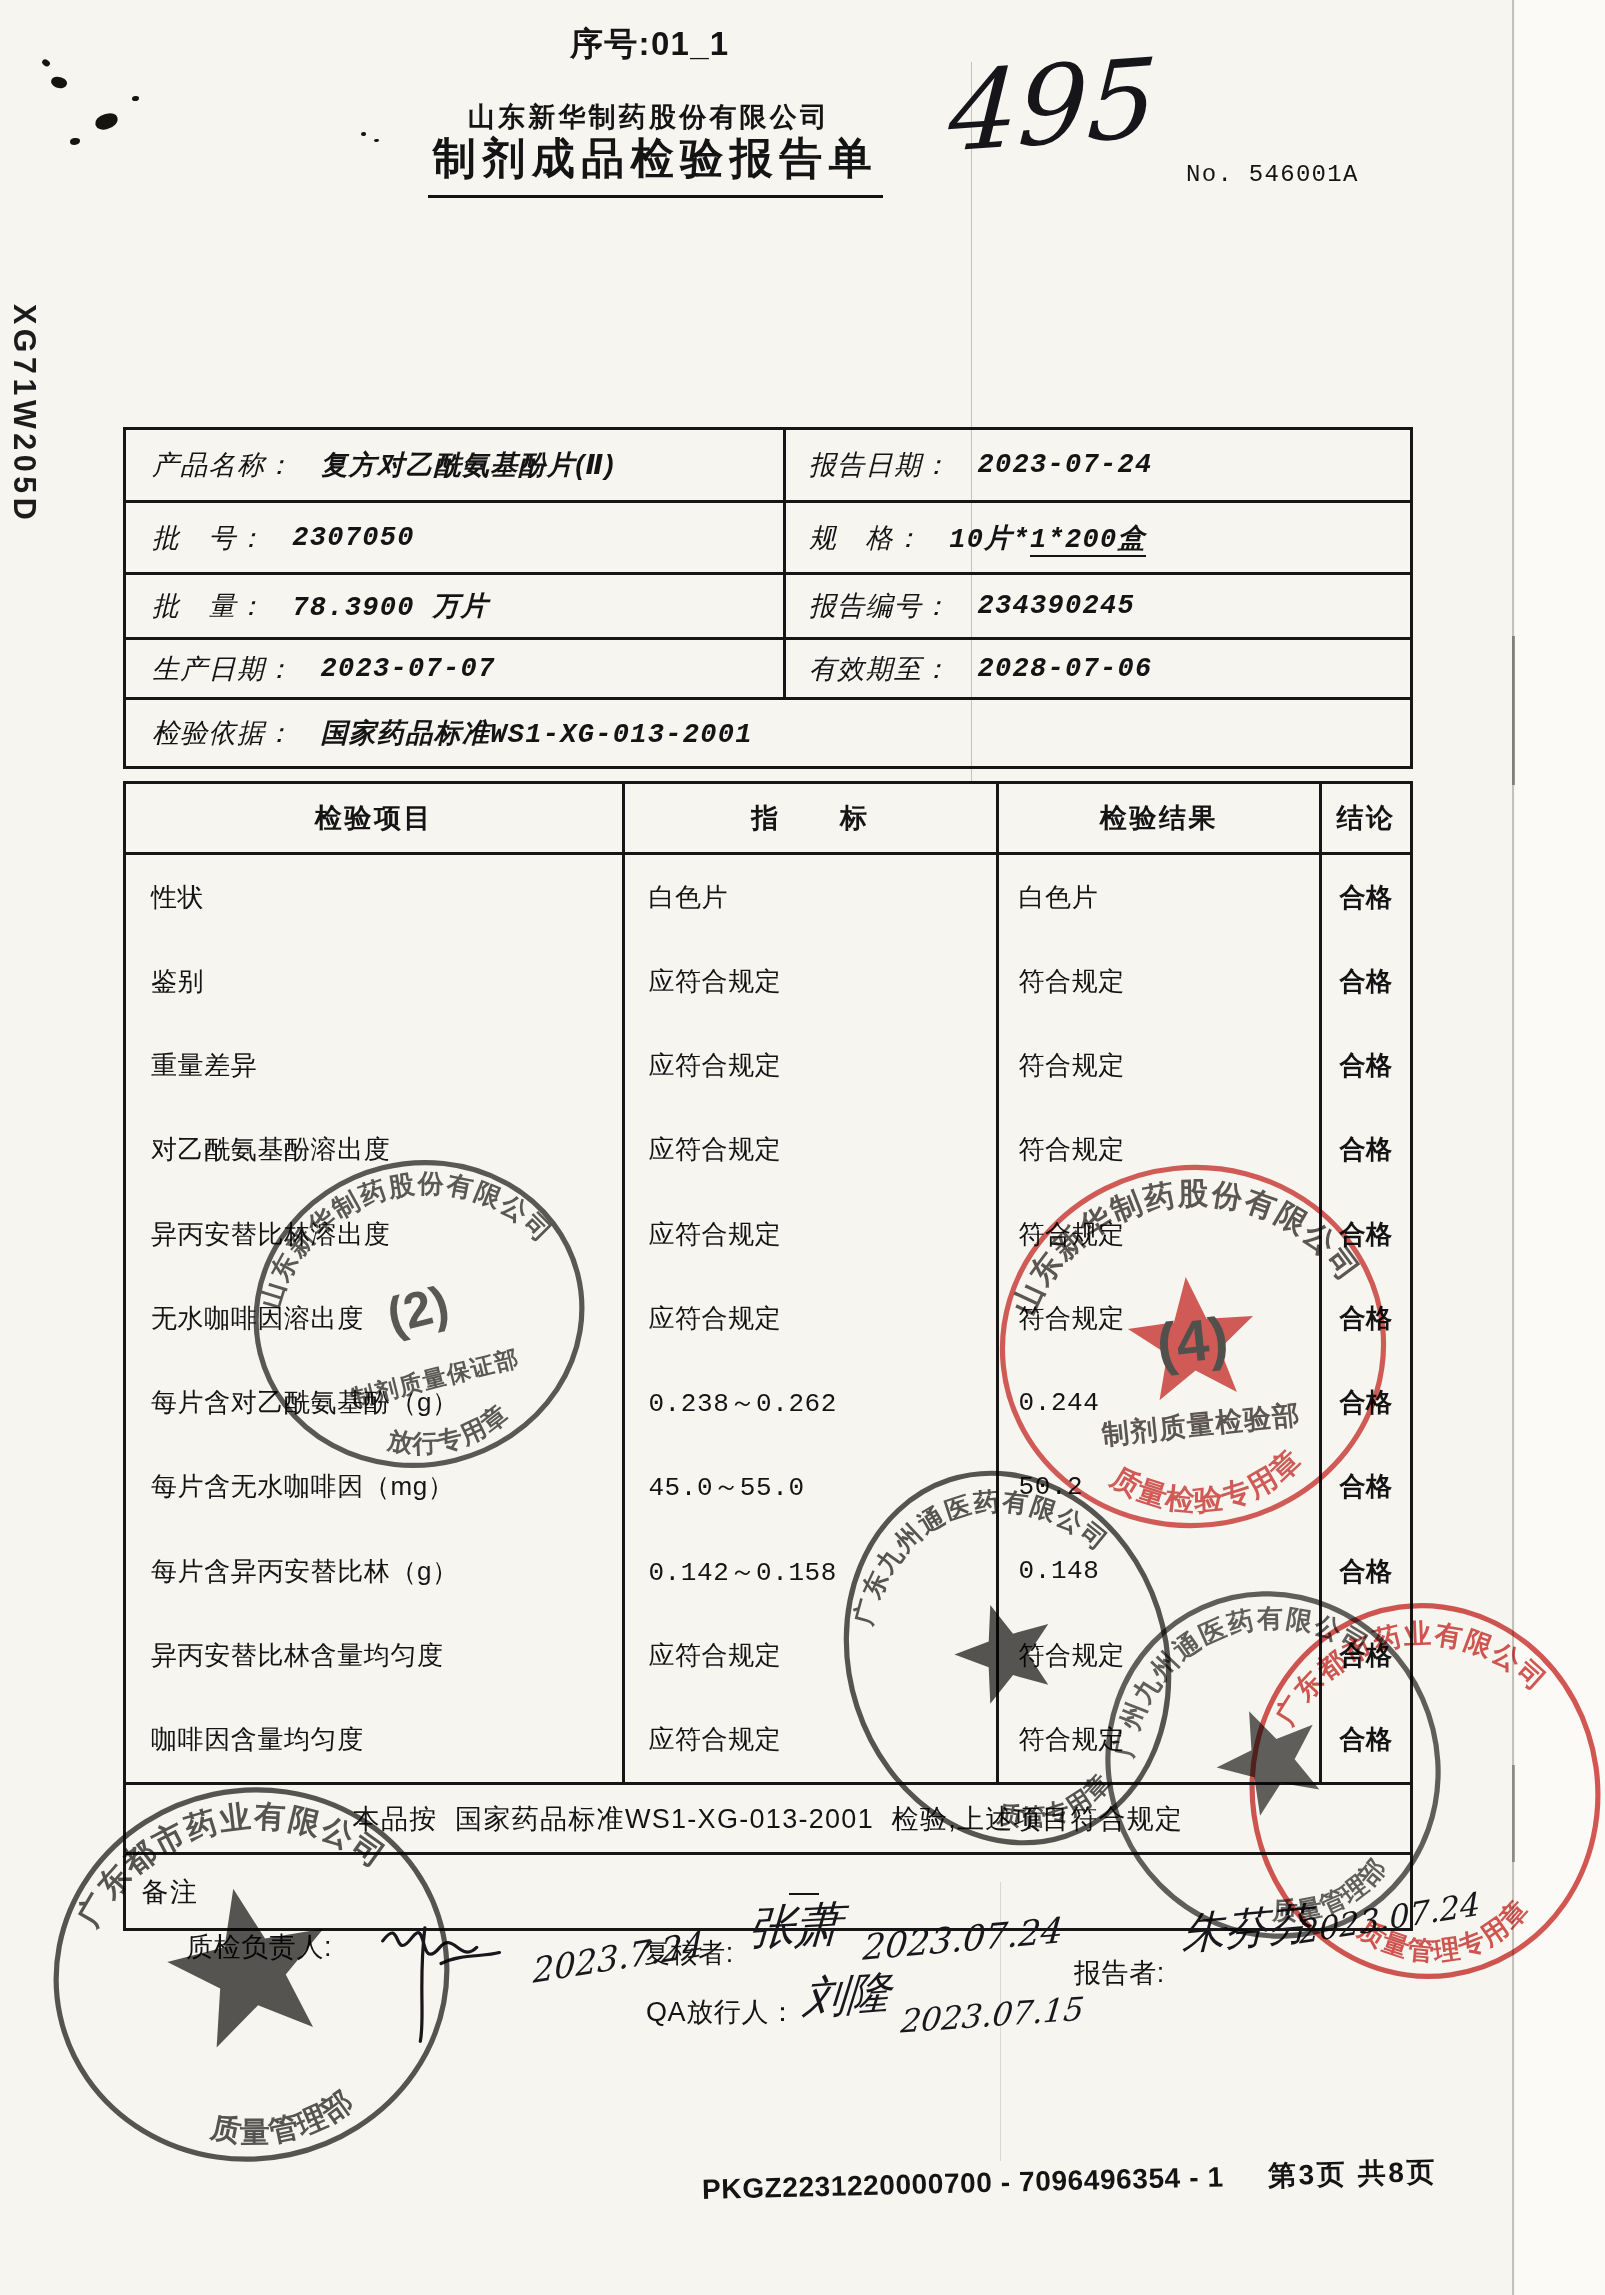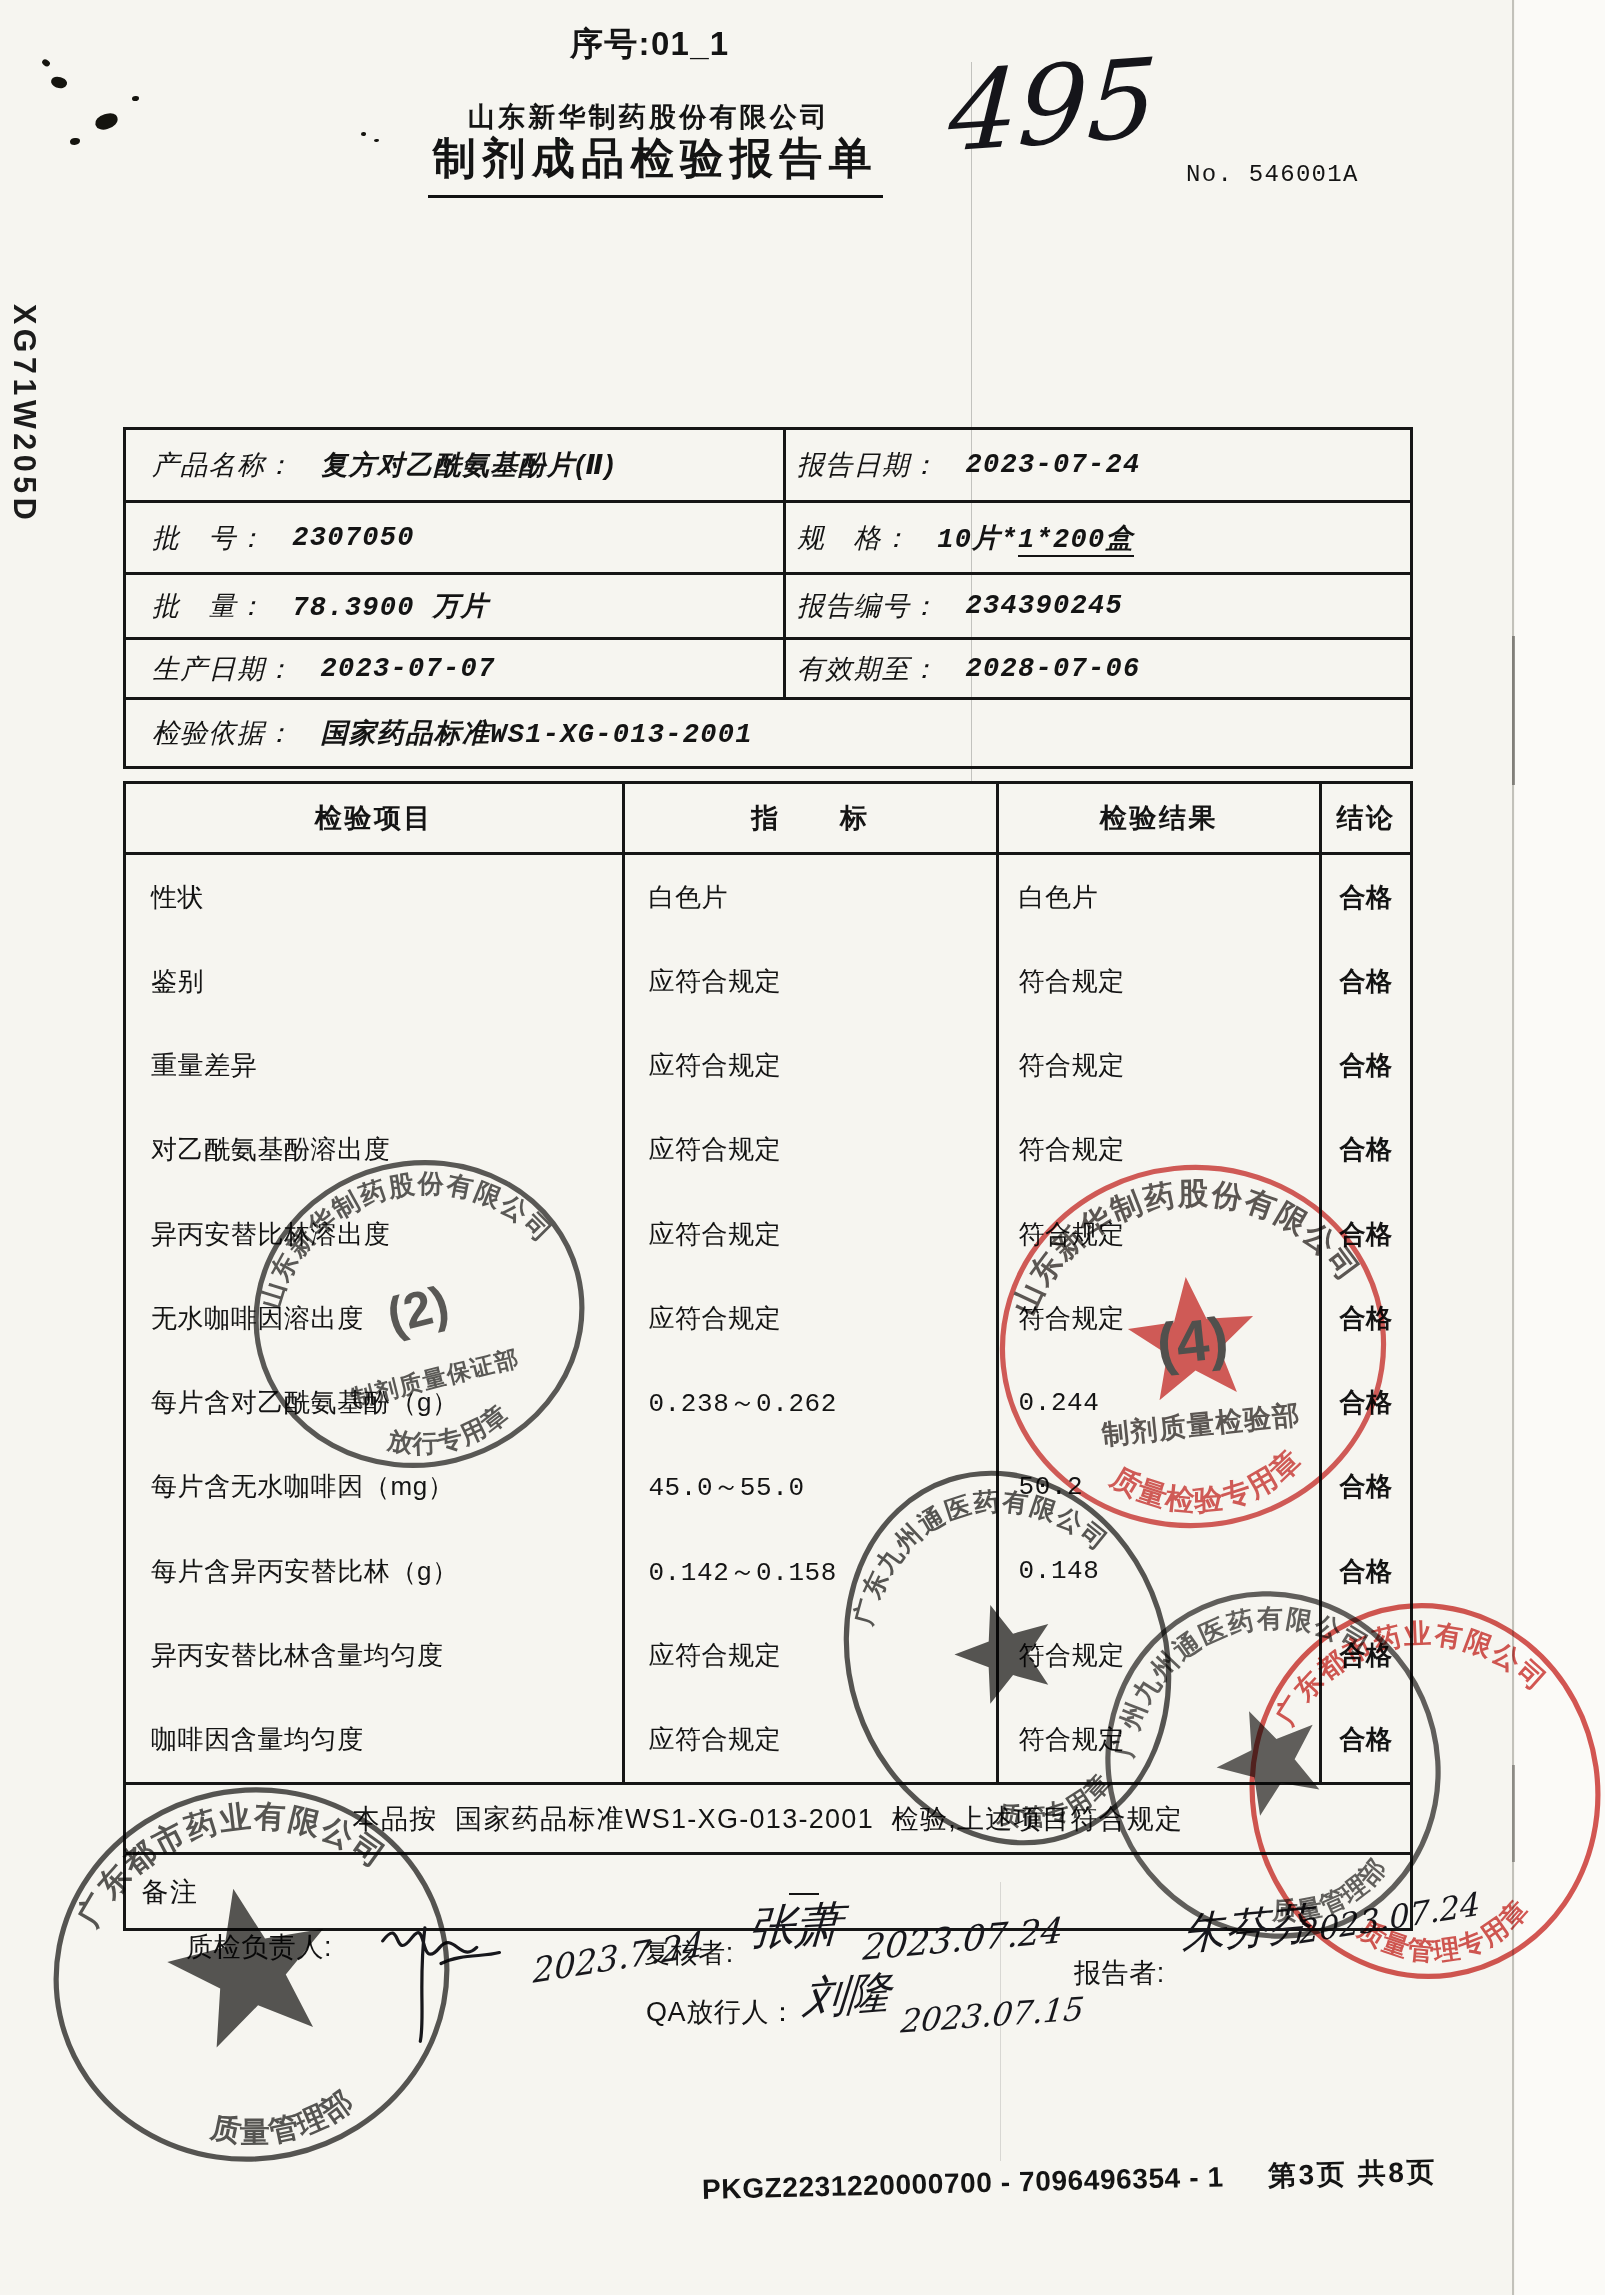--- a/index.html
+++ b/index.html
@@ -42,21 +42,21 @@
 
   
   .info-table{
     left:123px;top:427px;width:1290px;height:342px;
     border:3.2px solid #161616;box-sizing:border-box;
     display:grid;grid-template-rows:73px 72px 65px 60px 1fr;
   }
   .info-row{display:grid;grid-template-columns:657px 1fr;border-bottom:3.2px solid #161616;}
   .info-row:last-child,.info-row.no-border{border-bottom:none;}
   .info-cell{display:flex;align-items:center;padding-left:26px;font-style:italic;}
-  .info-cell.right{border-left:3.2px solid #161616;padding-left:11px;}
+  .info-cell.right{border-left:3.2px solid #161616;padding-left:23px;}
   .info-cell .lbl{font-size:27px;letter-spacing:1.3px;white-space:pre;}
   .info-cell .val{
     font-size:27px;margin-left:27px;letter-spacing:1.3px;
     font-family:"Liberation Mono","DejaVu Sans Mono",monospace;font-weight:600;white-space:pre;
   }
   .info-cell .val .u{border-bottom:2.6px solid #141414;}
   .full .info-cell{grid-column:1 / span 2;}
 
   
   .main-table{

